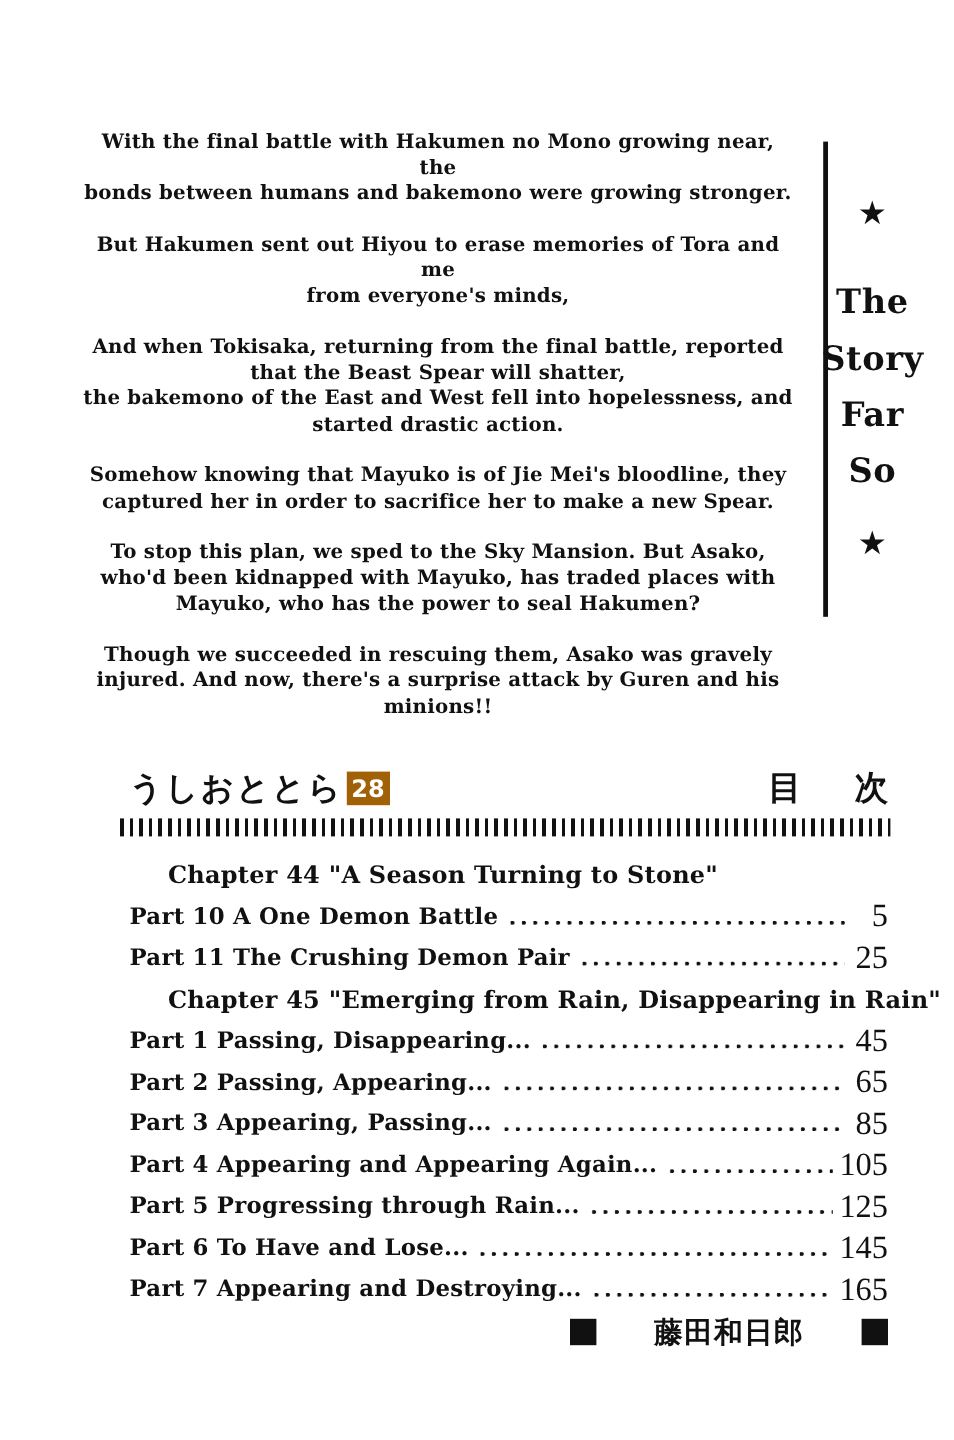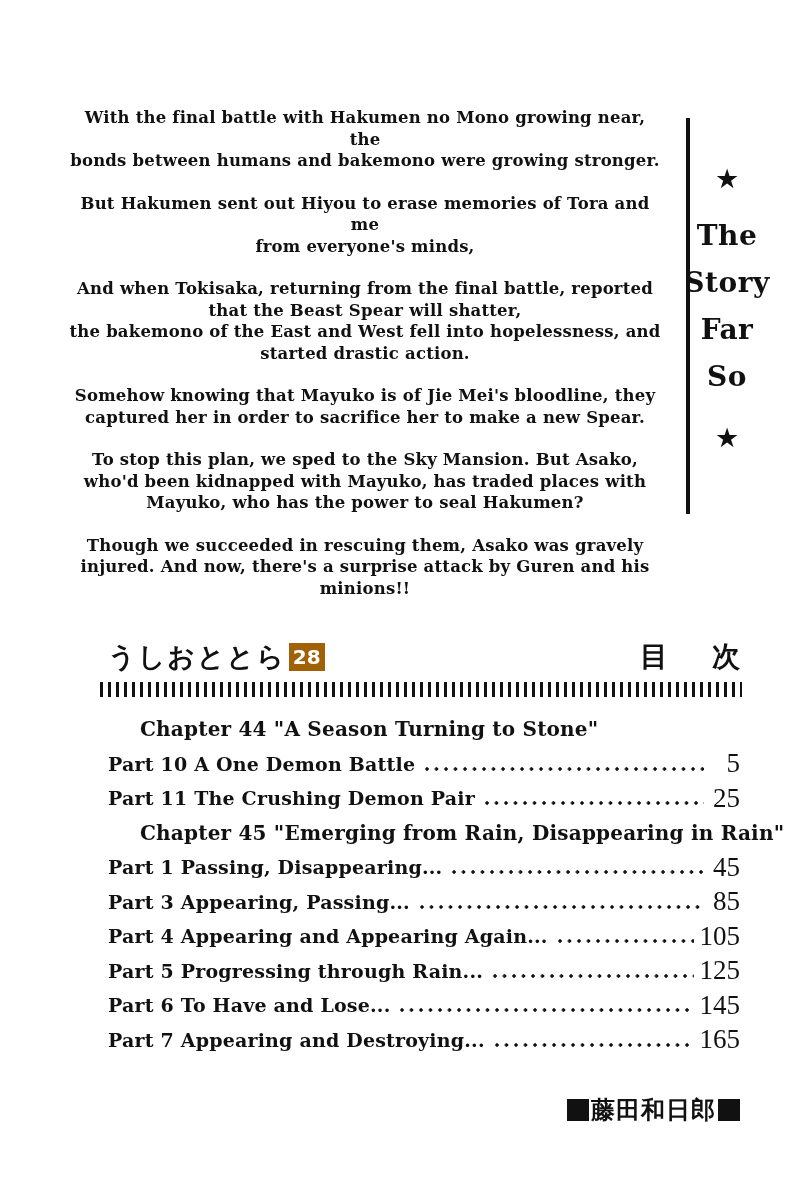--- a/index.html
+++ b/index.html
@@ -52,21 +52,21 @@
   }
   .star {
     font-family: "DejaVu Sans", sans-serif;
     font-size: 27px;
     line-height: 27px;
     color: #111;
   }
   .star.top { margin-top: 47px; }
   .star.bottom { margin-top: 24px; }
   .gothic-title {
-    margin-top: 20px;
+    margin-top: 36px;
     text-align: center;
   }
   .gothic-line {
     font-family: "DejaVu Serif", serif;
     font-weight: 700;
     font-size: 28px;
     line-height: 47px;
     letter-spacing: 0.5px;
   }
 
@@ -154,20 +154,21 @@
   }
 
   .author-credit {
     position: absolute;
     left: 108px;
     top: 1094px;
     width: 632px;
     display: flex;
     justify-content: flex-end;
     align-items: center;
+    gap: 46px;
   }
   .square-marker {
     display: inline-block;
     width: 22px;
     height: 22px;
     background: #111;
   }
   .author-name {
     font-family: "DejaVu Sans", sans-serif;
     font-weight: 700;
@@ -243,20 +244,25 @@
     <span class="toc-label">Chapter 45 "Emerging from Rain, Disappearing in Rain"</span>
 
   </div>
 
   <div class="toc-row part">
     <span class="toc-label">Part 1 Passing, Disappearing...</span>
     <span class="leader"></span>
     <span class="toc-page">45</span>
   </div>
 
+  <div class="toc-row part">
+    <span class="toc-label">Part 2 Passing, Appearing...</span>
+    <span class="leader"></span>
+    <span class="toc-page">65</span>
+  </div>
 
   <div class="toc-row part">
     <span class="toc-label">Part 3 Appearing, Passing...</span>
     <span class="leader"></span>
     <span class="toc-page">85</span>
   </div>
 
   <div class="toc-row part">
     <span class="toc-label">Part 4 Appearing and Appearing Again...</span>
     <span class="leader"></span>

